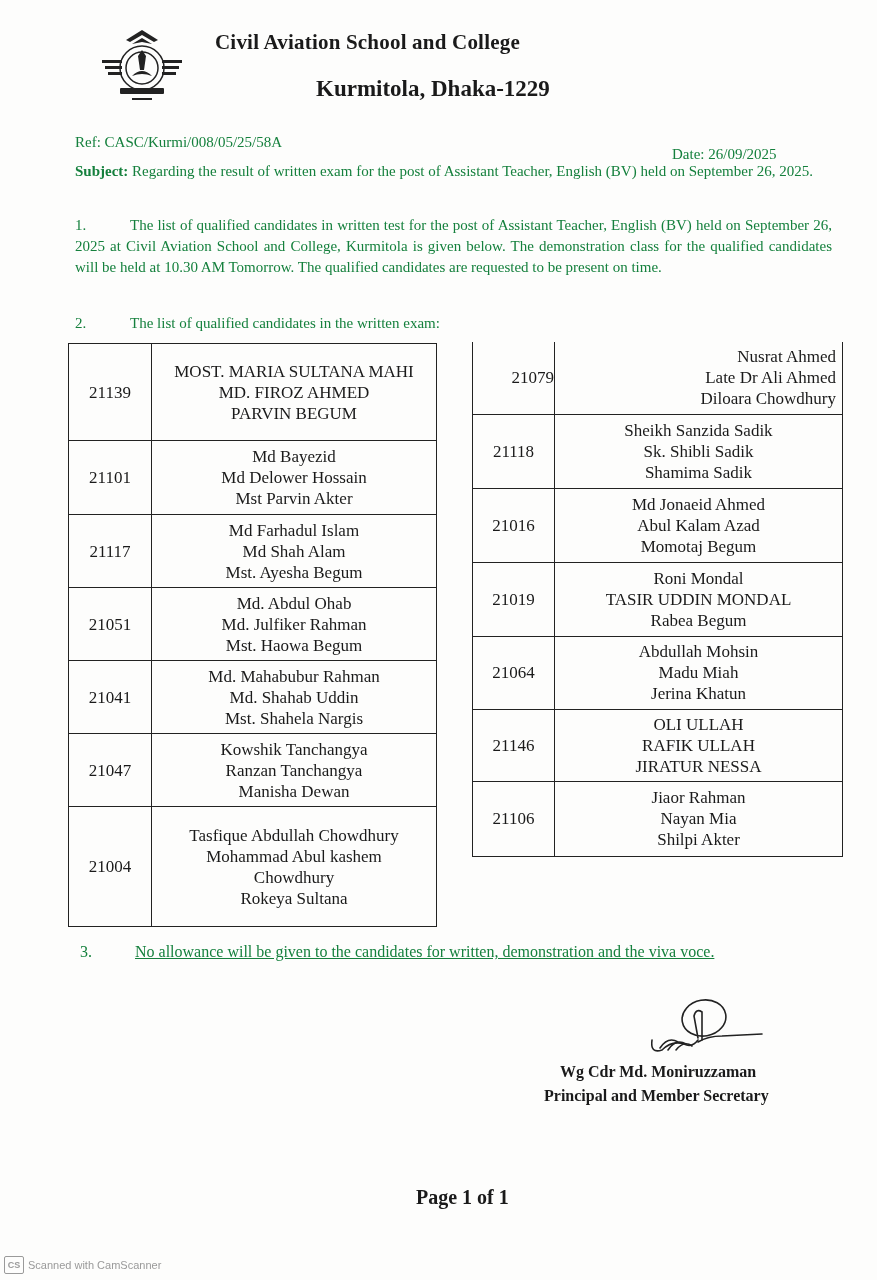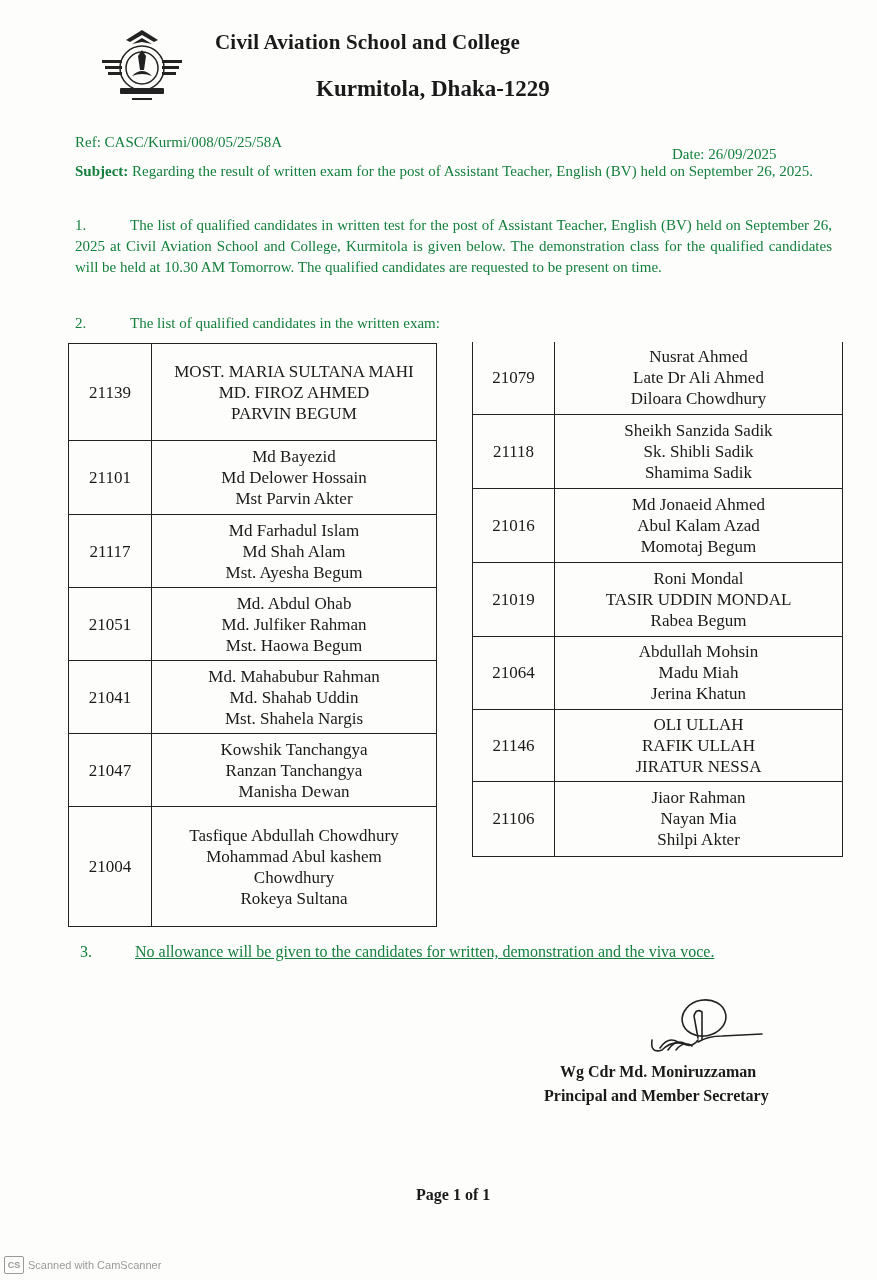--- a/index.html
+++ b/index.html
@@ -33,31 +33,31 @@
     position: absolute; border-collapse: collapse; font-family: "Liberation Serif", serif;
     font-size: 17px; line-height: 21px;
   }
   table.cand td { border: 1.5px solid #222; text-align: center; vertical-align: middle; padding: 0; }
   table.cand td.id { font-size: 17px; }
   table.cand td.names { padding: 0 6px; }
   .tl { left: 68px; top: 343px; width: 369px; }
   .tl td.id { width: 82px; }
   .tr { left: 472px; top: 342px; width: 371px; }
   .tr td.id { width: 81px; margin-left: 10px; }
-  .tr tr:first-child td { border-top: none; }
+  .tr tr:first-child td { border-top: none; text-align: right; }
   .name-line { display: block; }
   .sign { left: 632px; top: 996px; width: 140px; height: 65px; }
   .signer {
     font-family: "Liberation Serif", serif; font-weight: bold; font-size: 16px; white-space: nowrap;
   }
   .signer-name { left: 560px; top: 1063px; }
   .signer-title { left: 544px; top: 1087px; }
   .page-no {
     left: 416px; top: 1186px; font-family: "Liberation Serif", serif; font-weight: bold;
-    font-size: 16px;
+    font-size: 20px;
   }
   .cs {
     left: 4px; top: 1256px; display: flex; align-items: center; gap: 4px;
     font-family: "Liberation Sans", sans-serif; font-size: 11px; color: #9a9a9a;
   }
   .cs-badge {
     width: 18px; height: 16px; border: 1.5px solid #9a9a9a; border-radius: 2px; font-size: 9px;
     font-weight: bold; display: flex; align-items: center; justify-content: center; color: #9a9a9a;
   }
 </style>

